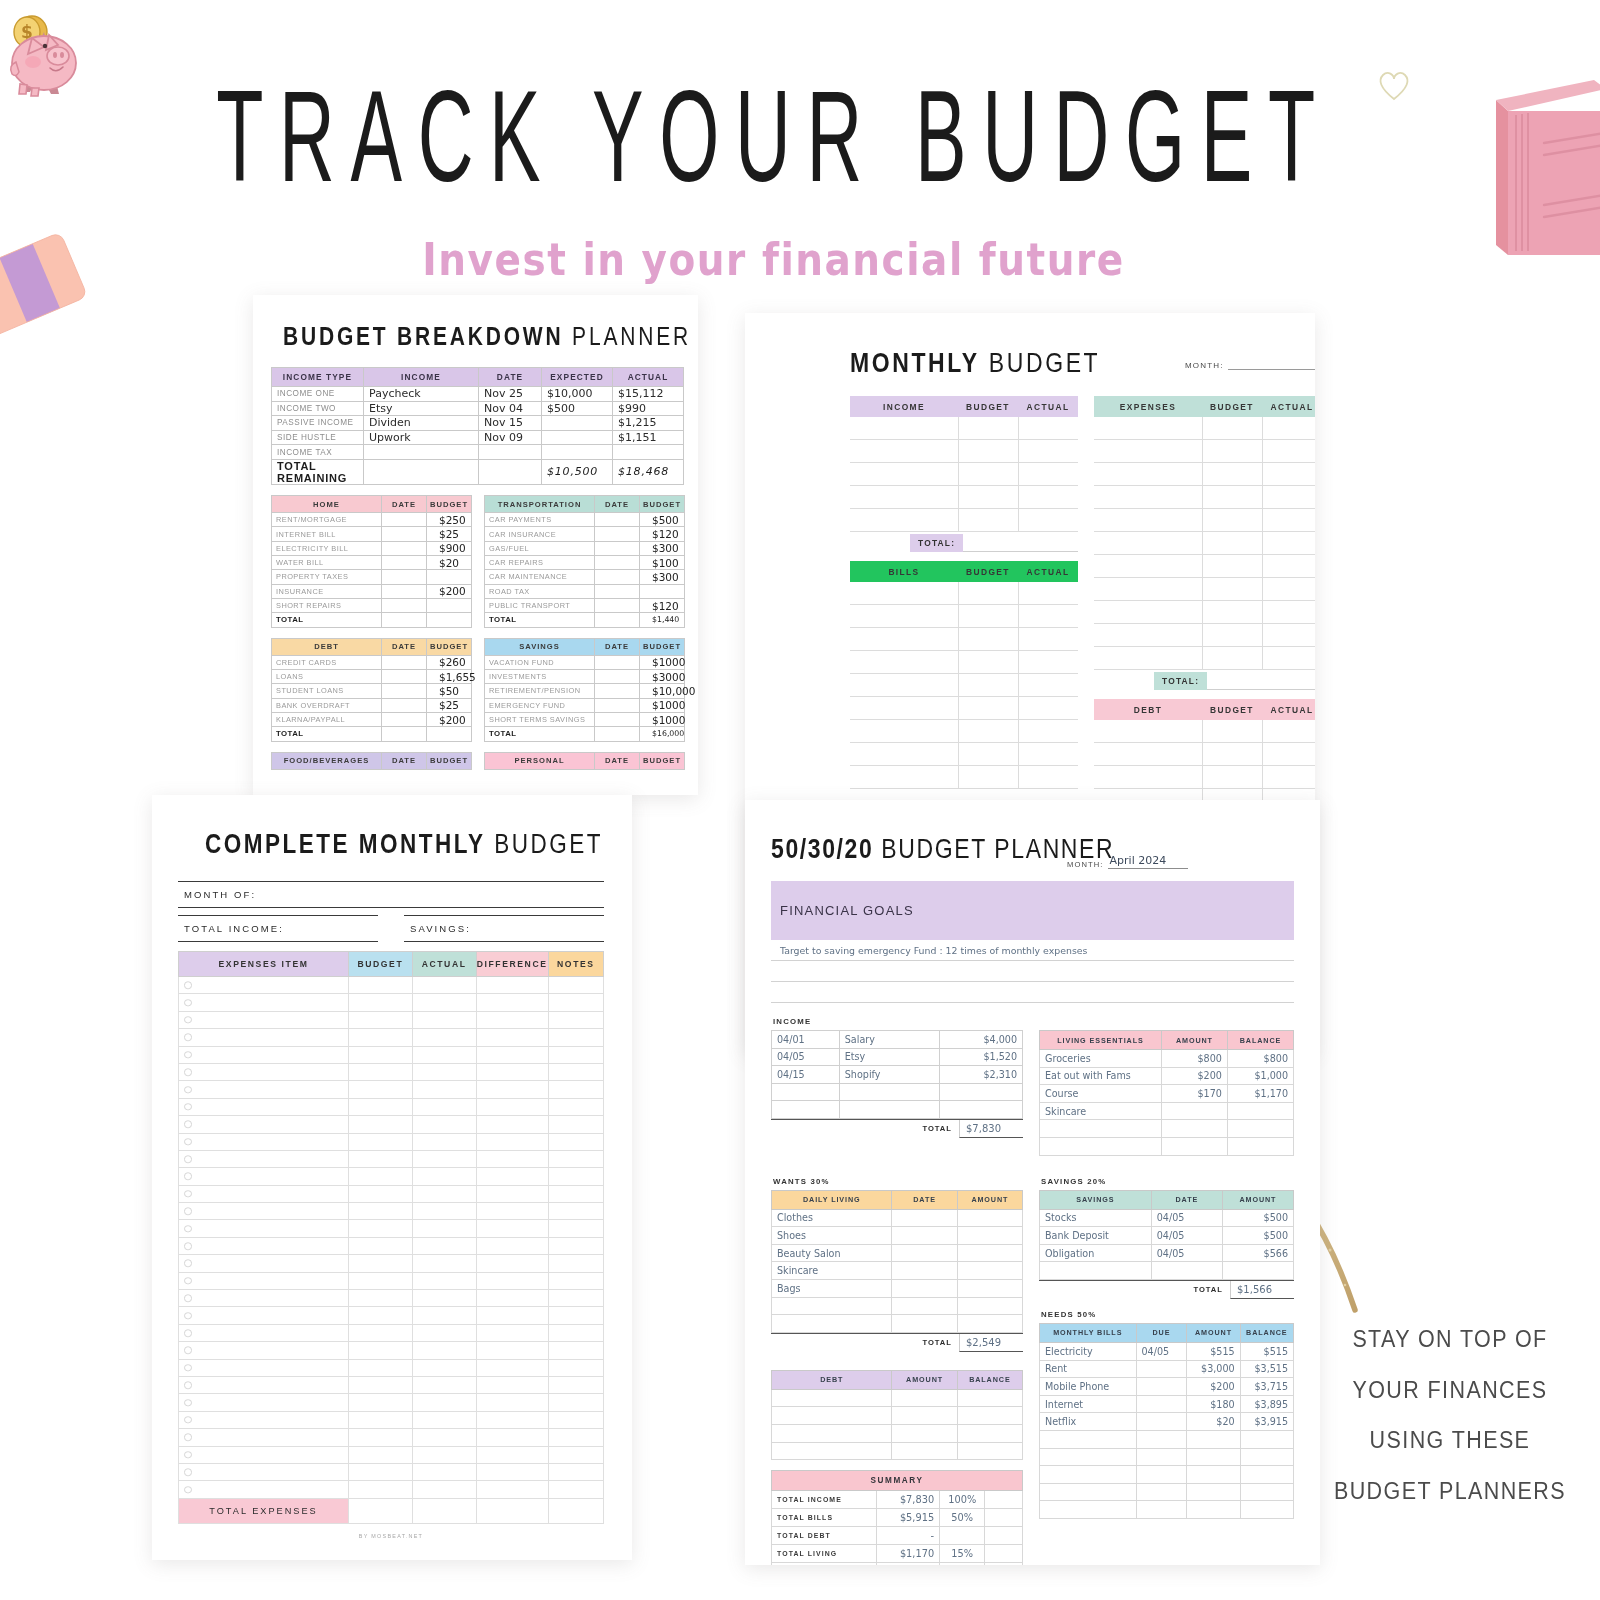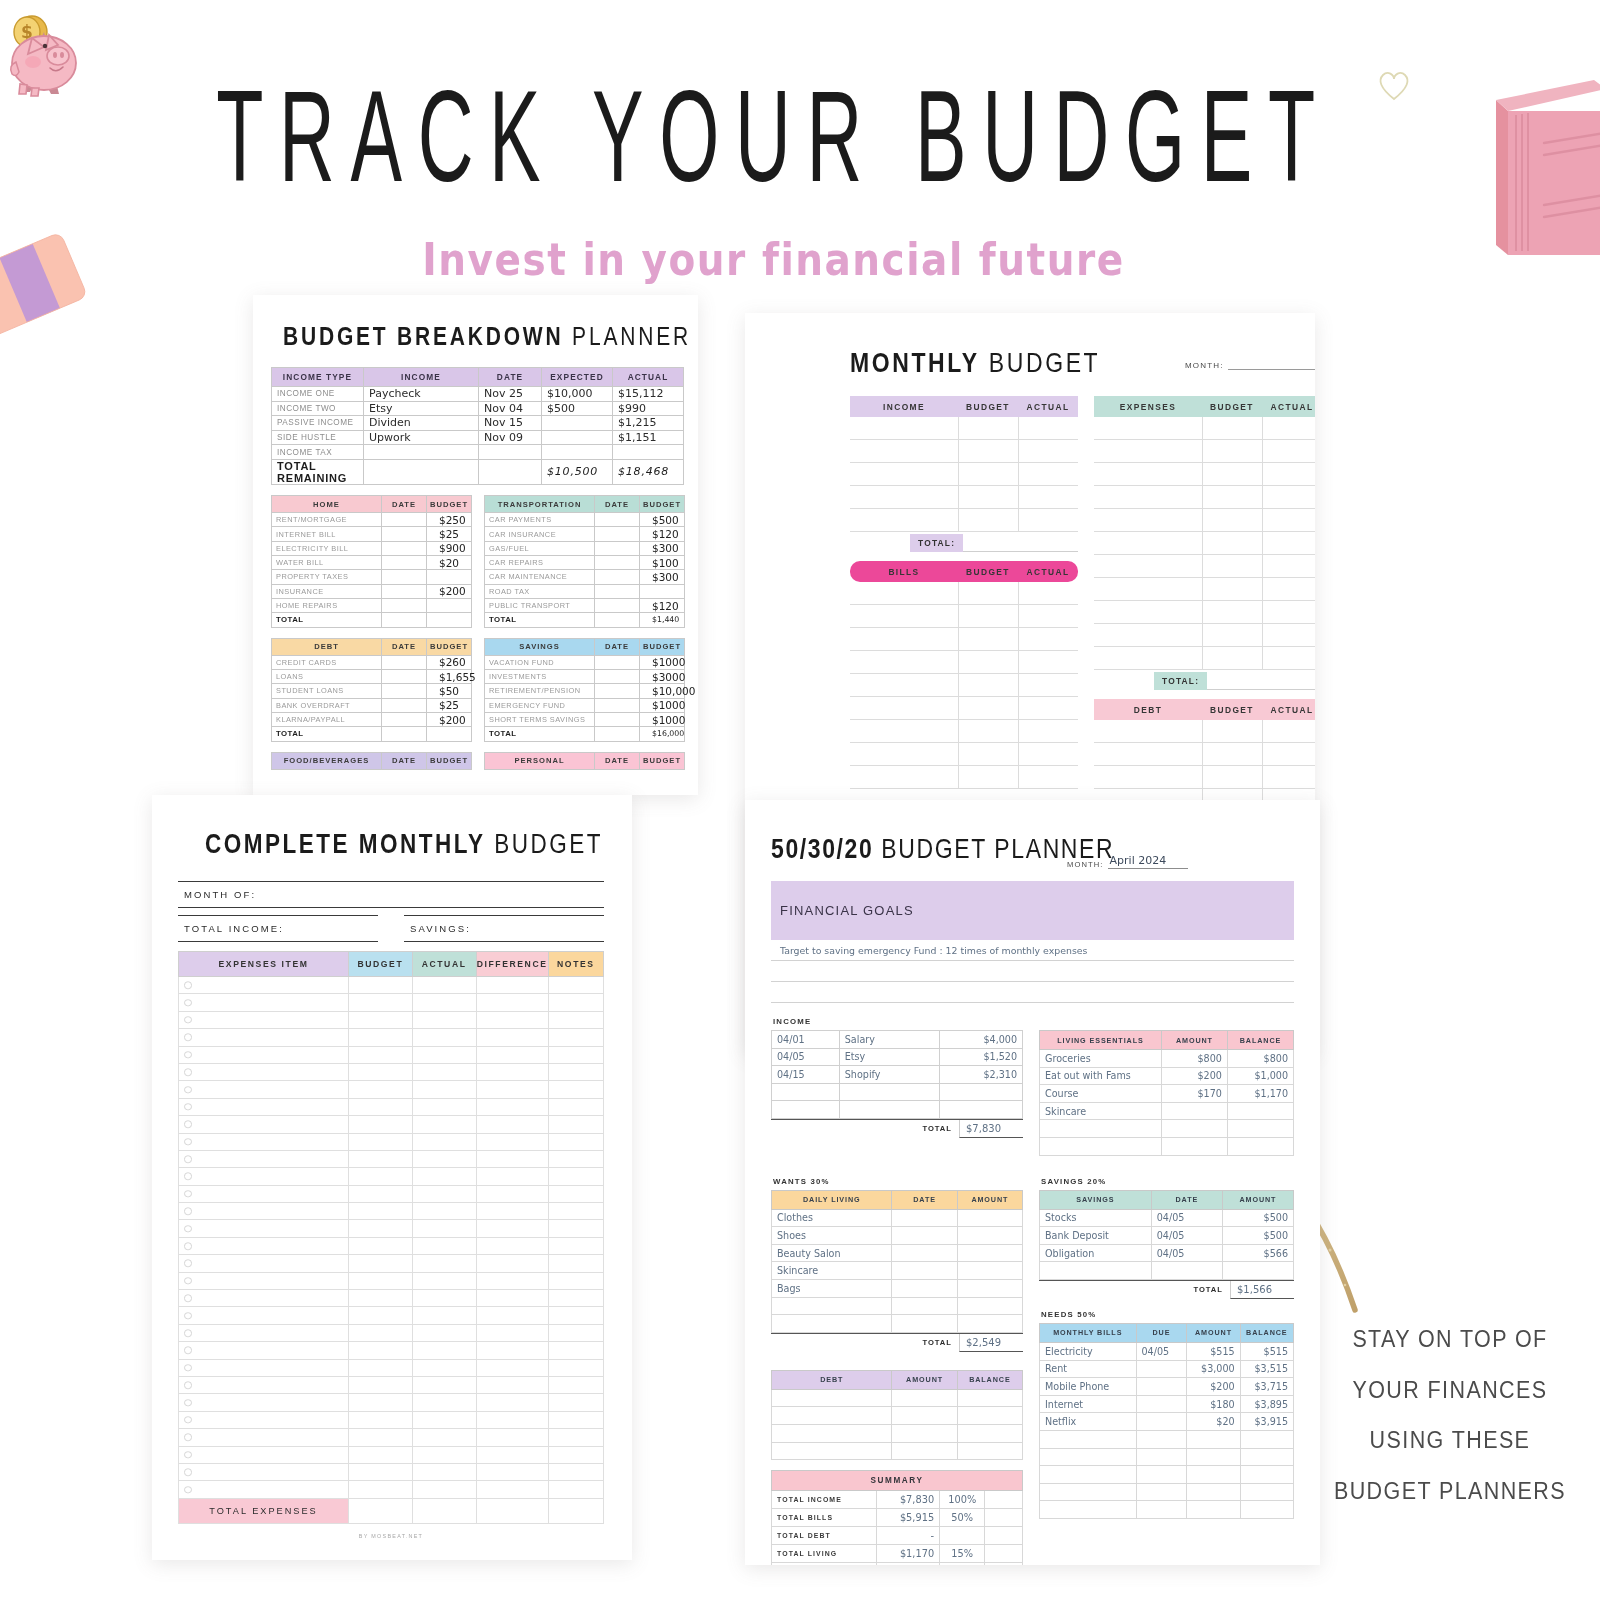--- a/index.html
+++ b/index.html
@@ -115,21 +115,21 @@
   .mb-row { display: flex; height: 23px; border-bottom: 1px solid #dcdcdc; }
   .mb-row .c1 { flex: 0 0 108px; }
   .mb-row .c2 { flex: 0 0 60px; border-left: 1px solid #dcdcdc; }
   .mb-row .c3 { flex: 0 0 60px; border-left: 1px solid #dcdcdc; }
   .mb-total { display: flex; margin-top: 2px; }
   .mb-total .pad { flex: 0 0 60px; }
   .mb-total .lbl { font-size: 8.4px; letter-spacing: 1.2px; font-weight: 600; color: #333; padding: 4px 8px; }
   .mb-total .rest { flex: 1; border-bottom: 1px solid #cfcfcf; }
   .b-purple { background: #ddcdeb; }
   .b-mint   { background: #bfe0d8; }
-  .b-blue   { background: #ec4899; border-radius: 10px; }
+  .b-blue   { background: #22c55e; }
   .b-pink   { background: #f8c9d4; }
 
   
   .cmb-title { font-size: 22.5px; letter-spacing: 2.5px; padding: 28px 0 0 53px; transform: scaleY(1.2); transform-origin: left top; }
   .cmb-body { padding: 0 28px 0 26px; margin-top: 32px; }
   .cmb-field {
     border-top: 1px solid #3a3a3a; border-bottom: 1px solid #3a3a3a;
     height: 27px; display: flex; align-items: center;
     font-size: 9.5px; letter-spacing: 2.1px; color: #2a2a2a; padding-left: 6px;
   }
@@ -419,21 +419,21 @@
               <td>PROPERTY TAXES</td>
               <td></td>
               <td class="amt"></td>
             </tr>
             <tr>
               <td>INSURANCE</td>
               <td></td>
               <td class="amt">$200</td>
             </tr>
             <tr>
-              <td>HOME REPAIRS</td>
+              <td>SHORT REPAIRS</td>
               <td></td>
               <td class="amt"></td>
             </tr>
             <tr class="total">
               <td>TOTAL</td>
               <td></td>
               <td class="amt"></td>
             </tr>
           </tbody>
       </table>

